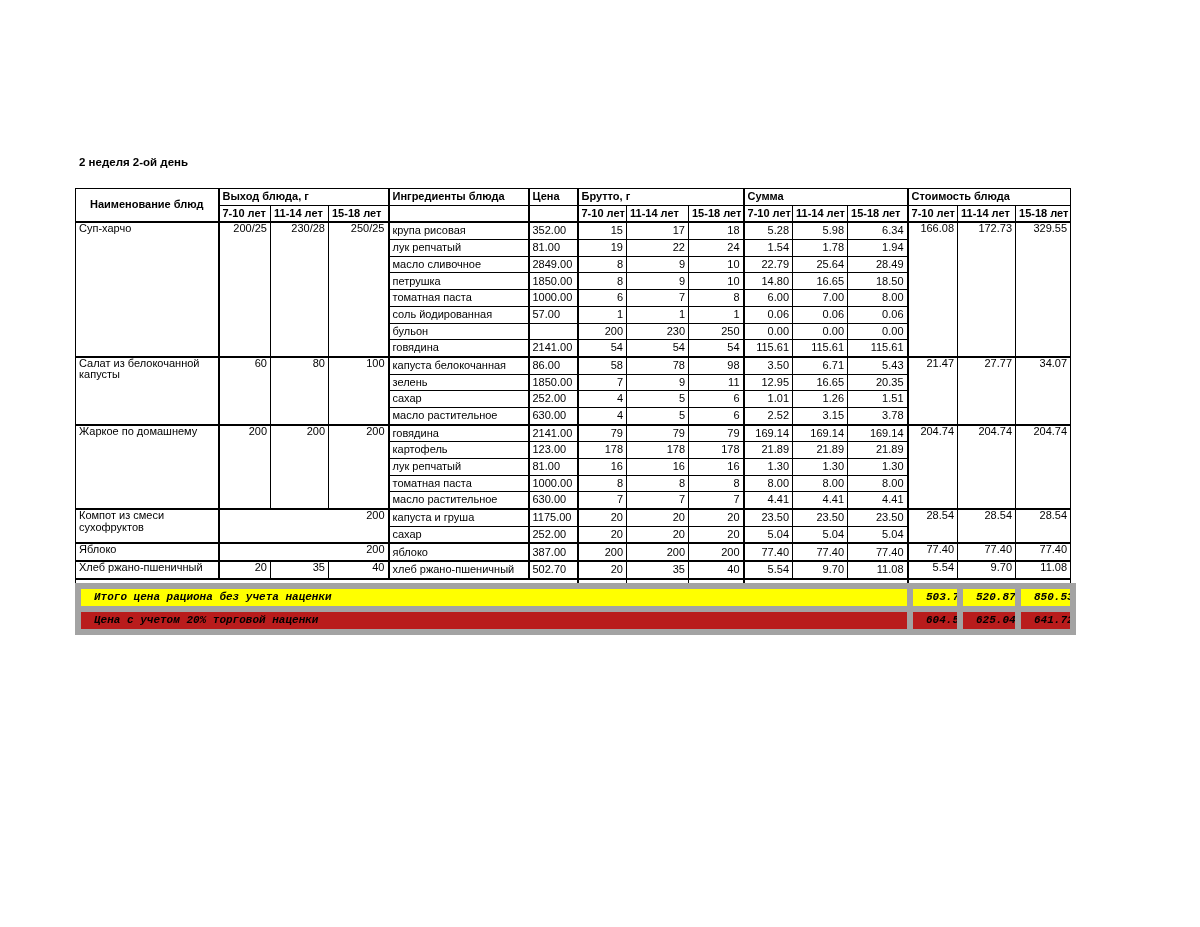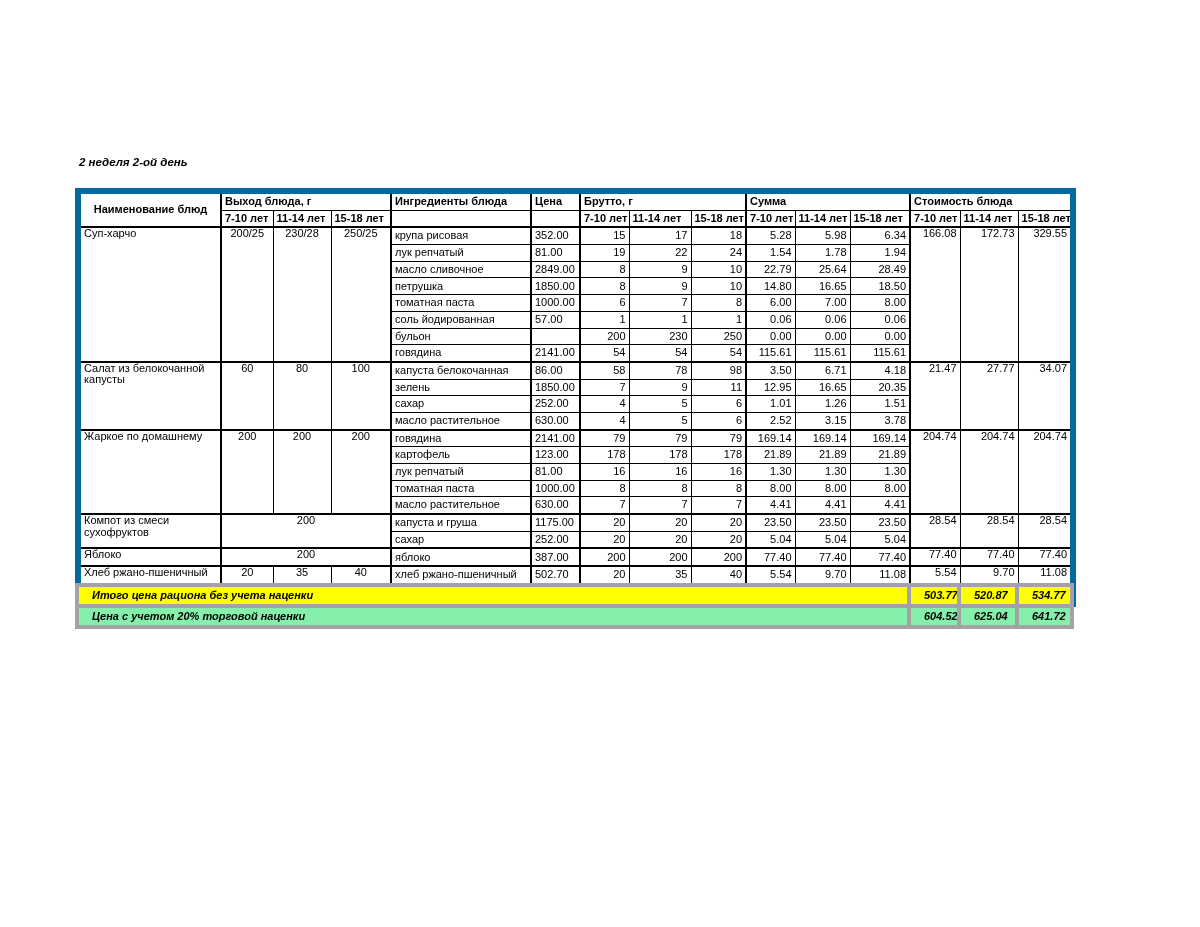--- a/index.html
+++ b/index.html
@@ -1,29 +1,29 @@
 <!DOCTYPE html>
 <html><head>
 <meta charset="utf-8">
 <style>
   html,body{margin:0;padding:0;width:1200px;height:927px;background:#ffffff;overflow:hidden;}
   body{position:relative;font-family:"Liberation Sans",sans-serif;color:#000;}
-  .title{position:absolute;left:79px;top:156px;font-size:11.5px;font-weight:bold;font-style:italic;}
+  .title{position:absolute;left:79px;top:156px;font-size:11.5px;font-weight:bold;}
   table{border-collapse:collapse;table-layout:fixed;font-size:11px;}
-  #menu-table{position:absolute;left:75px;top:188px;width:995px;border:6px solid #0369a1;}
+  #menu-table{position:absolute;left:75px;top:188px;width:995px;border:1px solid #0369a1;}
   #menu-table td{border:1px solid #000;padding:0 3px;height:15.7px;line-height:1.05;
     white-space:nowrap;overflow:hidden;vertical-align:middle;}
   #totals-table{position:absolute;left:75px;top:583px;width:995px;border:2px solid #000;}
-  #totals-table td{border:4px solid #a3a3a3;padding:0 13px;height:17px;line-height:1.05;
-    font-weight:bold;font-style:italic;white-space:nowrap;overflow:hidden;vertical-align:middle;}
+  #totals-table td{border:6px solid #a3a3a3;padding:0 13px;height:17px;line-height:1.05;
+    font-weight:bold;font-style:italic;white-space:nowrap;overflow:hidden;vertical-align:middle;font-family:Liberation Mono, monospace;}
   #totals-table tr:first-child td{border-bottom:2px solid #000;}
   #totals-table td.num{text-align:center;}
   .b{font-weight:bold;}
   .num{text-align:right;}
-  .ctr{text-align:center;}
+  .ctr{text-align:right;}
   .mid{vertical-align:middle !important;text-align:center;}
   .top{vertical-align:top !important;}
   .wrap{white-space:normal !important;margin-left:24px;}
   .gbr{border-right:2px solid #000 !important;}
   .bt2{border-top:2px solid #000 !important;}
   .bb2{border-bottom:2px solid #000 !important;}
 </style>
 </head>
 <body>
 
@@ -165,21 +165,21 @@
         <td class="ctr top bt2" colspan="1" rowspan="4">60</td>
         <td class="ctr top bt2" colspan="1" rowspan="4">80</td>
         <td class="ctr top gbr bt2" colspan="1" rowspan="4">100</td>
         <td class="gbr bt2">капуста белокочанная</td>
         <td class="gbr bt2">86.00</td>
         <td class="num bt2">58</td>
         <td class="num bt2">78</td>
         <td class="num gbr bt2">98</td>
         <td class="num bt2">3.50</td>
         <td class="num bt2">6.71</td>
-        <td class="num gbr bt2">4.18</td>
+        <td class="num gbr bt2">5.43</td>
         <td class="num top bt2" colspan="1" rowspan="4">21.47</td>
         <td class="num top bt2" colspan="1" rowspan="4">27.77</td>
         <td class="num top bt2" colspan="1" rowspan="4">34.07</td>
       </tr>
       <tr>
         <td class="gbr">зелень</td>
         <td class="gbr">1850.00</td>
         <td class="num">7</td>
         <td class="num">9</td>
         <td class="num gbr">11</td>
@@ -337,22 +337,22 @@
     <col style="width:832px">
       <col style="width:50px">
       <col style="width:58px">
       <col style="width:55px">
   </colgroup>
   <tbody>
     <tr style="background: rgb(255, 255, 0);">
       <td class="gbr">Итого цена рациона без учета наценки</td>
       <td class="num">503.77</td>
       <td class="num">520.87</td>
-      <td class="num">534.77</td>
+      <td class="num">850.53</td>
     </tr>
-    <tr style="background: #86efac;">
+    <tr style="background: #b91c1c;">
       <td class="gbr">Цена с учетом 20% торговой наценки</td>
       <td class="num">604.52</td>
       <td class="num">625.04</td>
       <td class="num">641.72</td>
     </tr>
   </tbody>
 </table>
 
 </body></html>

